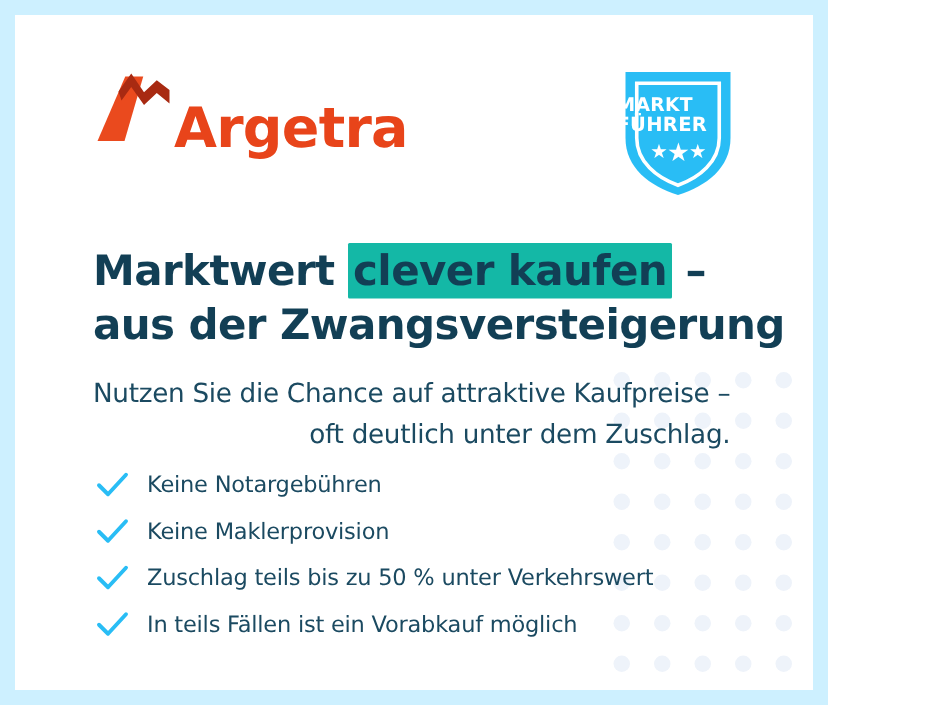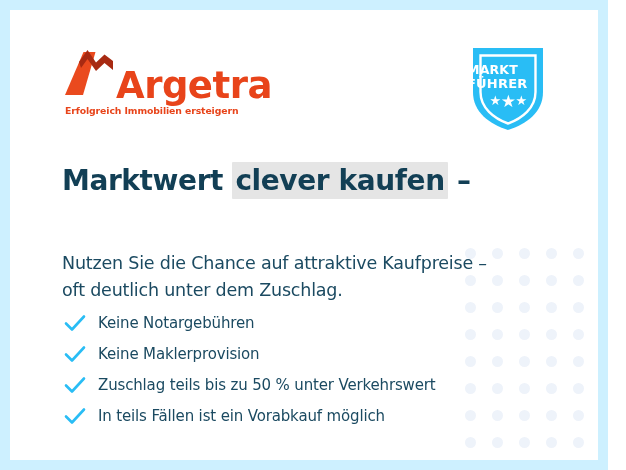--- a/index.html
+++ b/index.html
@@ -7,21 +7,21 @@
     margin: 0;
     padding: 0;
     background: #ffffff;
   }
   body {
     font-family: "Liberation Sans", sans-serif;
   }
 
   .banner {
     position: relative;
-    width: 608px;
+    width: 552px;
     height: 470px;
     box-sizing: border-box;
     background: #cdf0ff;
     padding: 10px;
     overflow: hidden;
   }
 
   .banner-inner {
     position: relative;
     width: 100%;
@@ -133,37 +133,38 @@
     z-index: 2;
     font-family: "DejaVu Sans", sans-serif;
     font-weight: bold;
     font-size: 28px;
     line-height: 36px;
     color: #123f55;
     letter-spacing: -0.4px;
   }
   .headline .hl-line { display: block; white-space: nowrap; }
   .headline mark {
-    background: #e5e5e5;
+    background: #14b8a6;
     color: #123f55;
     padding: 2px 3px;
     border-radius: 1px;
   }
 
   
   .subhead {
     position: absolute;
     left: 52px;
     top: 222px;
     z-index: 2;
     font-family: "DejaVu Sans", sans-serif;
     font-size: 17.5px;
     line-height: 27px;
     color: #1b4a61;
     letter-spacing: -0.2px;
+    text-align: right;
   }
   .subhead span { display: block; white-space: nowrap; }
 
   
   .checklist {
     position: absolute;
     left: 53px;
     top: 297px;
     z-index: 2;
     list-style: none;
@@ -243,41 +244,41 @@
     <div class="logo">
       <div class="logo-row">
         <span class="logo-mark">
           <svg width="52" height="50" viewBox="0 0 52 50" aria-hidden="true">
             <path d="M20.5 4 L32.5 4 L20 47 L2 47 Z" fill="#ea4a1e"></path>
             <path d="M16 14 L24.5 2 L33 14.5 L41.5 6.5 L50 13 L50 22 L41.5 15 L33 23 L24.5 11 L18 20 Z" fill="#a82a12"></path>
           </svg>
         </span>
         <span class="logo-word">Argetra</span>
       </div>
-      <div class="logo-tagline">Erfolgreich Immobilien ersteigern</div>
     </div>
 
     <div class="badge">
       <span>
         <svg width="82" height="92" viewBox="0 0 82 92" aria-hidden="true">
           <path d="M6 6 H76 V50 C76 70 60 82 41 88 C22 82 6 70 6 50 Z" fill="#29bdf5"></path>
           <path d="M13.5 13.5 H68.5 V50 C68.5 66 55 76.5 41 81.5 C27 76.5 13.5 66 13.5 50 Z" fill="none" stroke="#ffffff" stroke-width="2.4"></path>
         </svg>
       </span>
       <div class="badge-text">
         <div class="l1">MARKT</div>
         <div class="l2">FÜHRER</div>
       </div>
       <div class="badge-stars">
         <span>★</span><span class="big">★</span><span>★</span>
       </div>
     </div>
 
     <h1 class="headline">
       <span class="hl-line"><span>Marktwert </span><mark>clever kaufen</mark><span> –</span></span>
+      <span class="hl-line">aus der Zwangsversteigerung</span>
     </h1>
 
     <p class="subhead">
       <span>Nutzen Sie die Chance auf attraktive Kaufpreise –</span>
       <span>oft deutlich unter dem Zuschlag.</span>
     </p>
 
     <ul class="checklist">
       <li class="check-item">
         <span class="check-icon">

